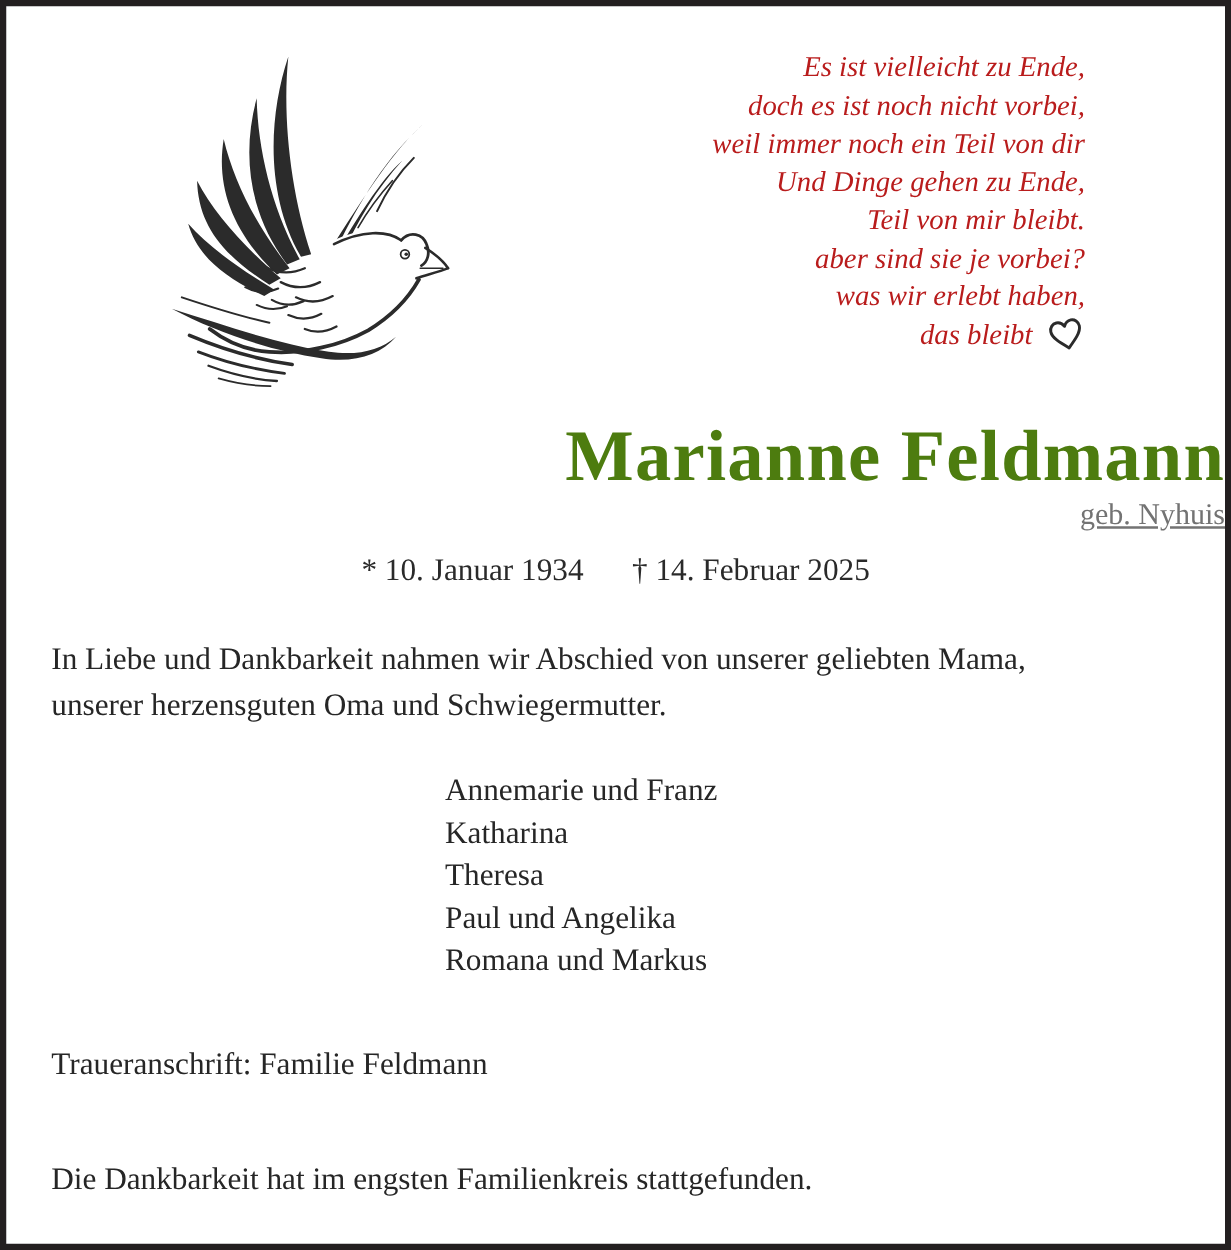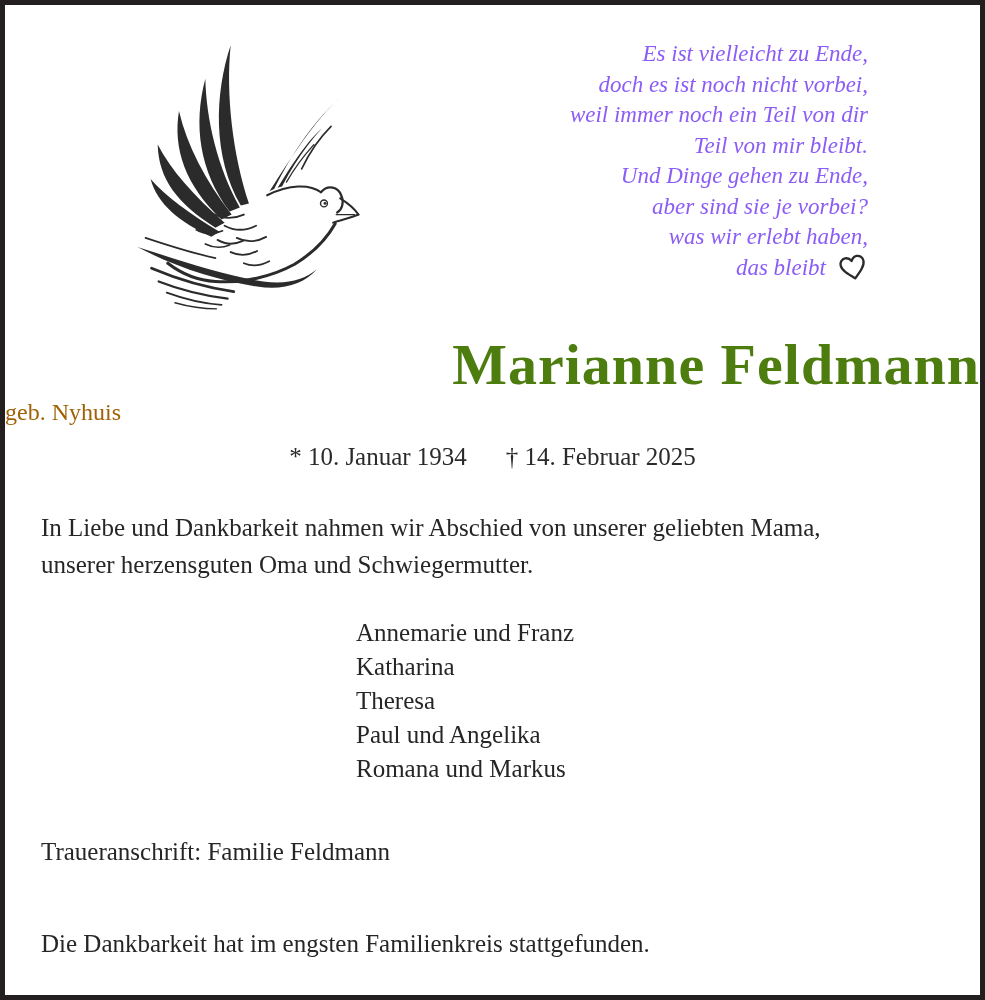--- a/index.html
+++ b/index.html
@@ -22,21 +22,21 @@
     height: 288px;
   }
   .poem {
     position: absolute;
     top: 34px;
     right: 112px;
     text-align: right;
     font-style: italic;
     font-size: 23px;
     line-height: 30.5px;
-    color: #8b5cf6;
+    color: #b91c1c;
     white-space: nowrap;
   }
   .poem-lastline { display: flex; align-items: center; justify-content: flex-end; }
   .heart {
     width: 30px;
     height: 27px;
     margin-left: 12px;
     transform: rotate(-12deg);
   }
   .name {
@@ -49,23 +49,24 @@
     font-weight: bold;
     color: #4d7c0f;
     letter-spacing: 1px;
     white-space: nowrap;
   }
   .maiden {
     position: absolute;
     top: 394px;
     left: 0;
     width: 100%;
-    text-align: left;
+    text-align: right;
     font-size: 24px;
-    color: #a16207;
+    color: #737373;
+    text-decoration: underline;
   }
   .dates {
     position: absolute;
     top: 438px;
     left: 0;
     width: 100%;
     text-align: center;
     font-size: 25px;
     color: #2a2a2a;
     white-space: nowrap;
@@ -149,22 +150,22 @@
     <path class="ink" stroke-width="2.8" d="M30,234 C56,245 83,253 111,257"></path>
     <path class="ink" stroke-width="2.2" d="M37,247 C60,256 82,261 105,264"></path>
     <path class="ink" stroke-width="1.8" d="M45,258 C64,265 82,269 99,270"></path>
     <path class="ink" stroke-width="1.4" d="M53,268 C67,272 81,274 94,274"></path>
   </svg>
 
   <div class="poem">
     <div>Es ist vielleicht zu Ende,</div>
     <div>doch es ist noch nicht vorbei,</div>
     <div>weil immer noch ein Teil von dir</div>
+    <div>Und Dinge gehen zu Ende,</div>
     <div>Teil von mir bleibt.</div>
-    <div>Und Dinge gehen zu Ende,</div>
     <div>aber sind sie je vorbei?</div>
     <div>was wir erlebt haben,</div>
     <div class="poem-lastline">
       <span>das bleibt</span>
       <svg class="heart" viewBox="0 0 24 22" aria-hidden="true">
         <path d="M12,20 C7,15.5 2.5,11.5 2.5,7.3 C2.5,4.4 4.7,2.4 7.2,2.4 C9.2,2.4 11,3.7 12,5.6 C13,3.7 14.8,2.4 16.8,2.4 C19.3,2.4 21.5,4.4 21.5,7.3 C21.5,11.5 17,15.5 12,20 Z" fill="none" stroke="#2b2b2b" stroke-width="1.9" stroke-linejoin="round"></path>
       </svg>
     </div>
   </div>
 

